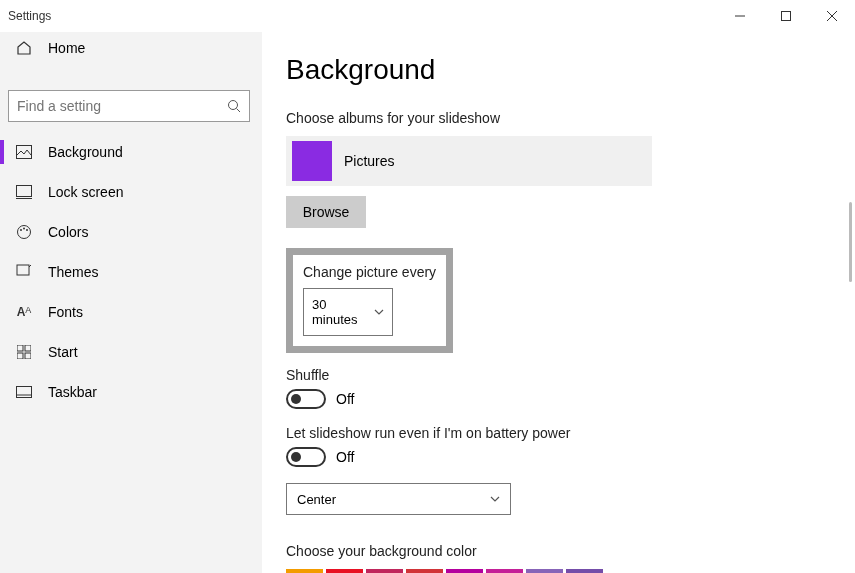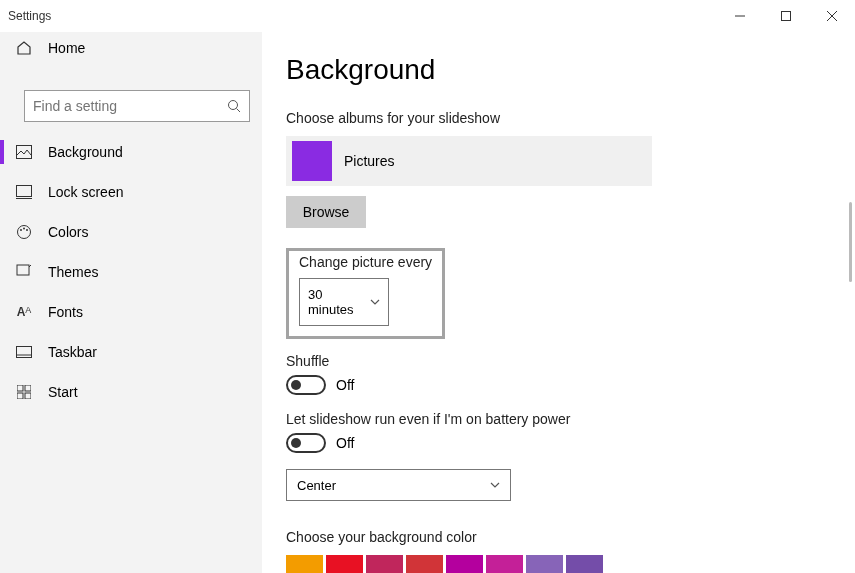--- a/index.html
+++ b/index.html
@@ -41,21 +41,21 @@
     position:relative;
   }
   .home-row {
     display:flex; 
     height:40px;
     padding-left:16px;
     gap:16px;
     font-size:14px;
     margin-bottom:10px;
   }
-  .search-wrap { padding: 0 12px 10px 24px; }
+  .search-wrap { padding: 0 12px 10px 8px; }
   .search-box {
     display:flex; align-items:center;
     border: 1px solid #999;
     background:#fff;
     height:32px;
     padding:0 8px;
   }
   .search-box input {
     border:none; outline:none;
     flex:1;
@@ -103,22 +103,22 @@
   .browse-btn {
     width:80px; height:32px;
     background:#ccc;
     border:none;
     font-size:14px;
     display:flex;align-items:center;justify-content:center;
     margin-bottom:20px;
     cursor:pointer;
   }
   .highlight-box {
-    border:3px solid #a3a3a3;
-    padding: 3px 10px 10px 10px;
+    border:7px solid #a3a3a3;
+    padding: 9px 10px 10px 10px;
     display:inline-block;
     margin-bottom:14px;
   }
   .interval-select {
     border:1px solid #777;
     height:48px;
     width:90px;
     display:flex; align-items:center;
     padding:0 8px;
     gap:16px;
@@ -251,37 +251,37 @@
     </div>
     <div class="nav-item">
       <span class="icon">
           <span style="font-size:12px;font-weight:600;">A</span>
           <span style="font-size:9px;">A</span>
         </span>
       <span>Fonts</span>
     </div>
     <div class="nav-item">
       <span class="icon">
-          <svg width="16" height="12" viewBox="0 0 16 12">
-            <rect x="0.5" y="0.5" width="15" height="11" fill="none" stroke="#333"></rect>
-            <line x1="0" y1="9" x2="16" y2="9" stroke="#333"></line>
-          </svg>
-        </span>
-      <span>Taskbar</span>
-    </div>
-    <div class="nav-item">
-      <span class="icon">
           <svg width="14" height="14" viewBox="0 0 14 14">
             <rect x="0" y="0" width="6" height="6" fill="none" stroke="#333"></rect>
             <rect x="8" y="0" width="6" height="6" fill="none" stroke="#333"></rect>
             <rect x="0" y="8" width="6" height="6" fill="none" stroke="#333"></rect>
             <rect x="8" y="8" width="6" height="6" fill="none" stroke="#333"></rect>
           </svg>
         </span>
       <span>Start</span>
+    </div>
+    <div class="nav-item">
+      <span class="icon">
+          <svg width="16" height="12" viewBox="0 0 16 12">
+            <rect x="0.5" y="0.5" width="15" height="11" fill="none" stroke="#333"></rect>
+            <line x1="0" y1="9" x2="16" y2="9" stroke="#333"></line>
+          </svg>
+        </span>
+      <span>Taskbar</span>
     </div>
   </div>
 
   <div class="content">
     <div class="page-title">Background</div>
 
     <div class="label">Choose albums for your slideshow</div>
     <div class="album-block">
       <div class="album-thumb"></div>
       <span>Pictures</span>

